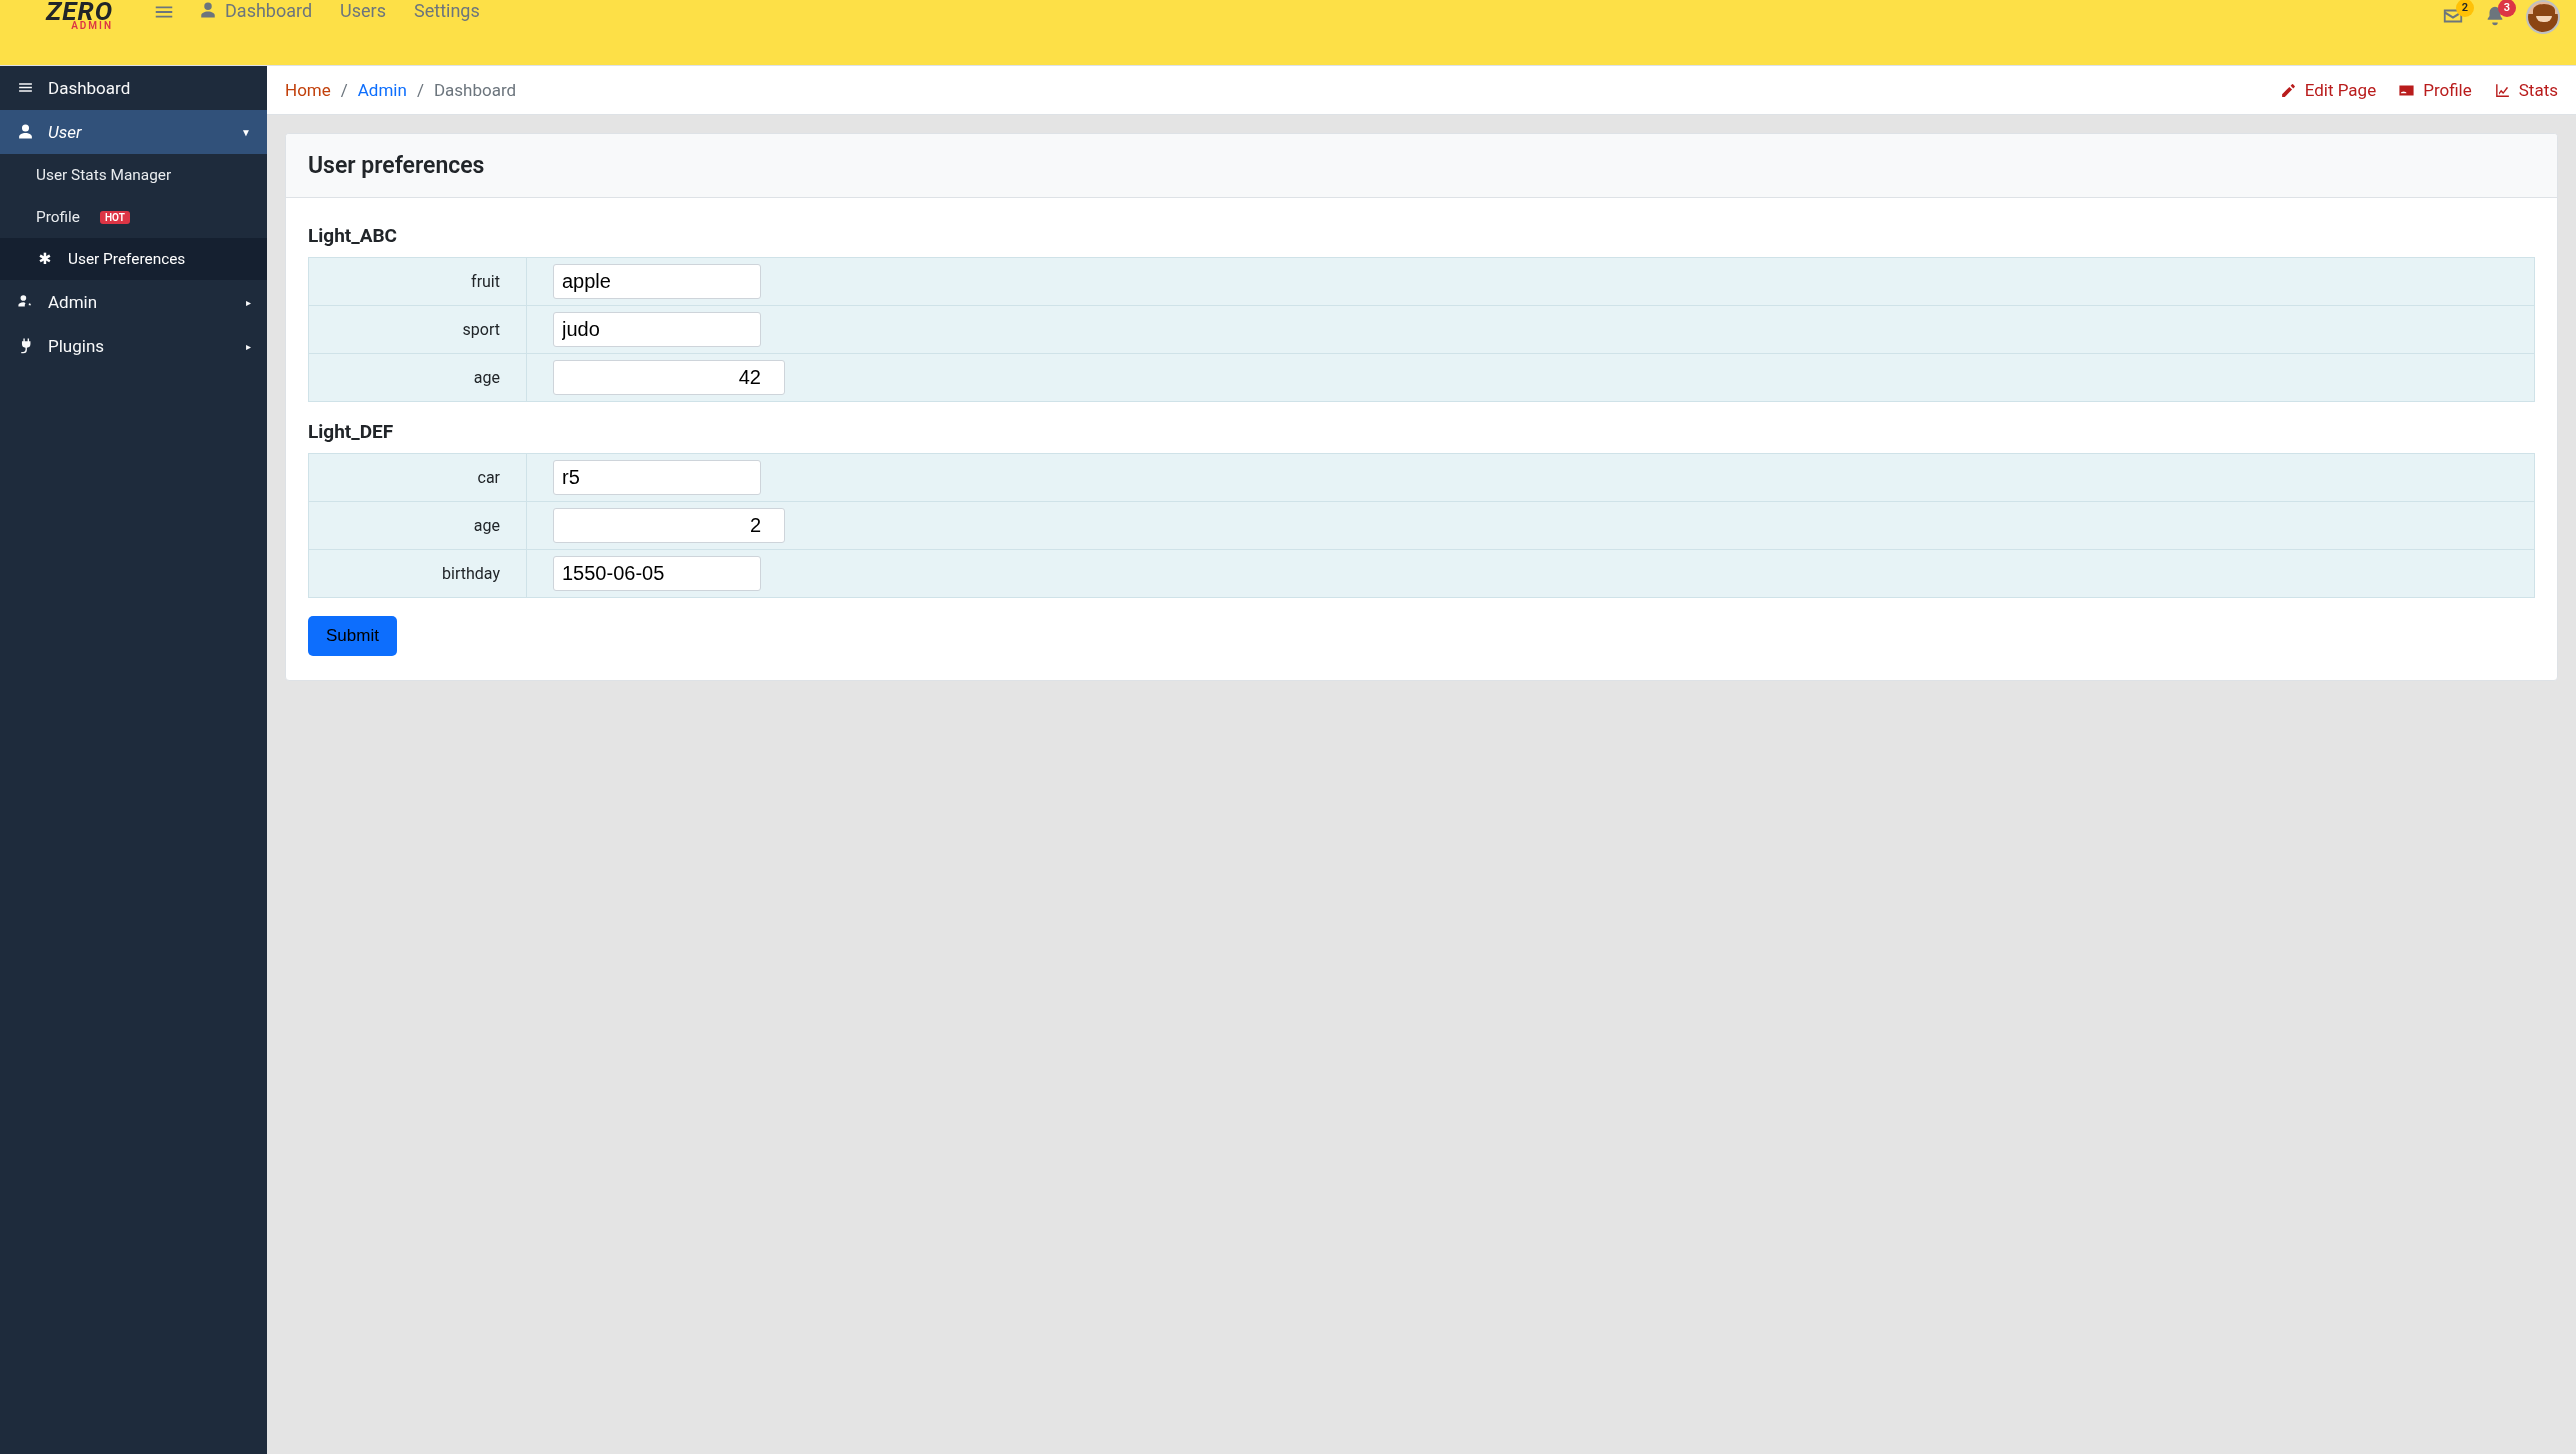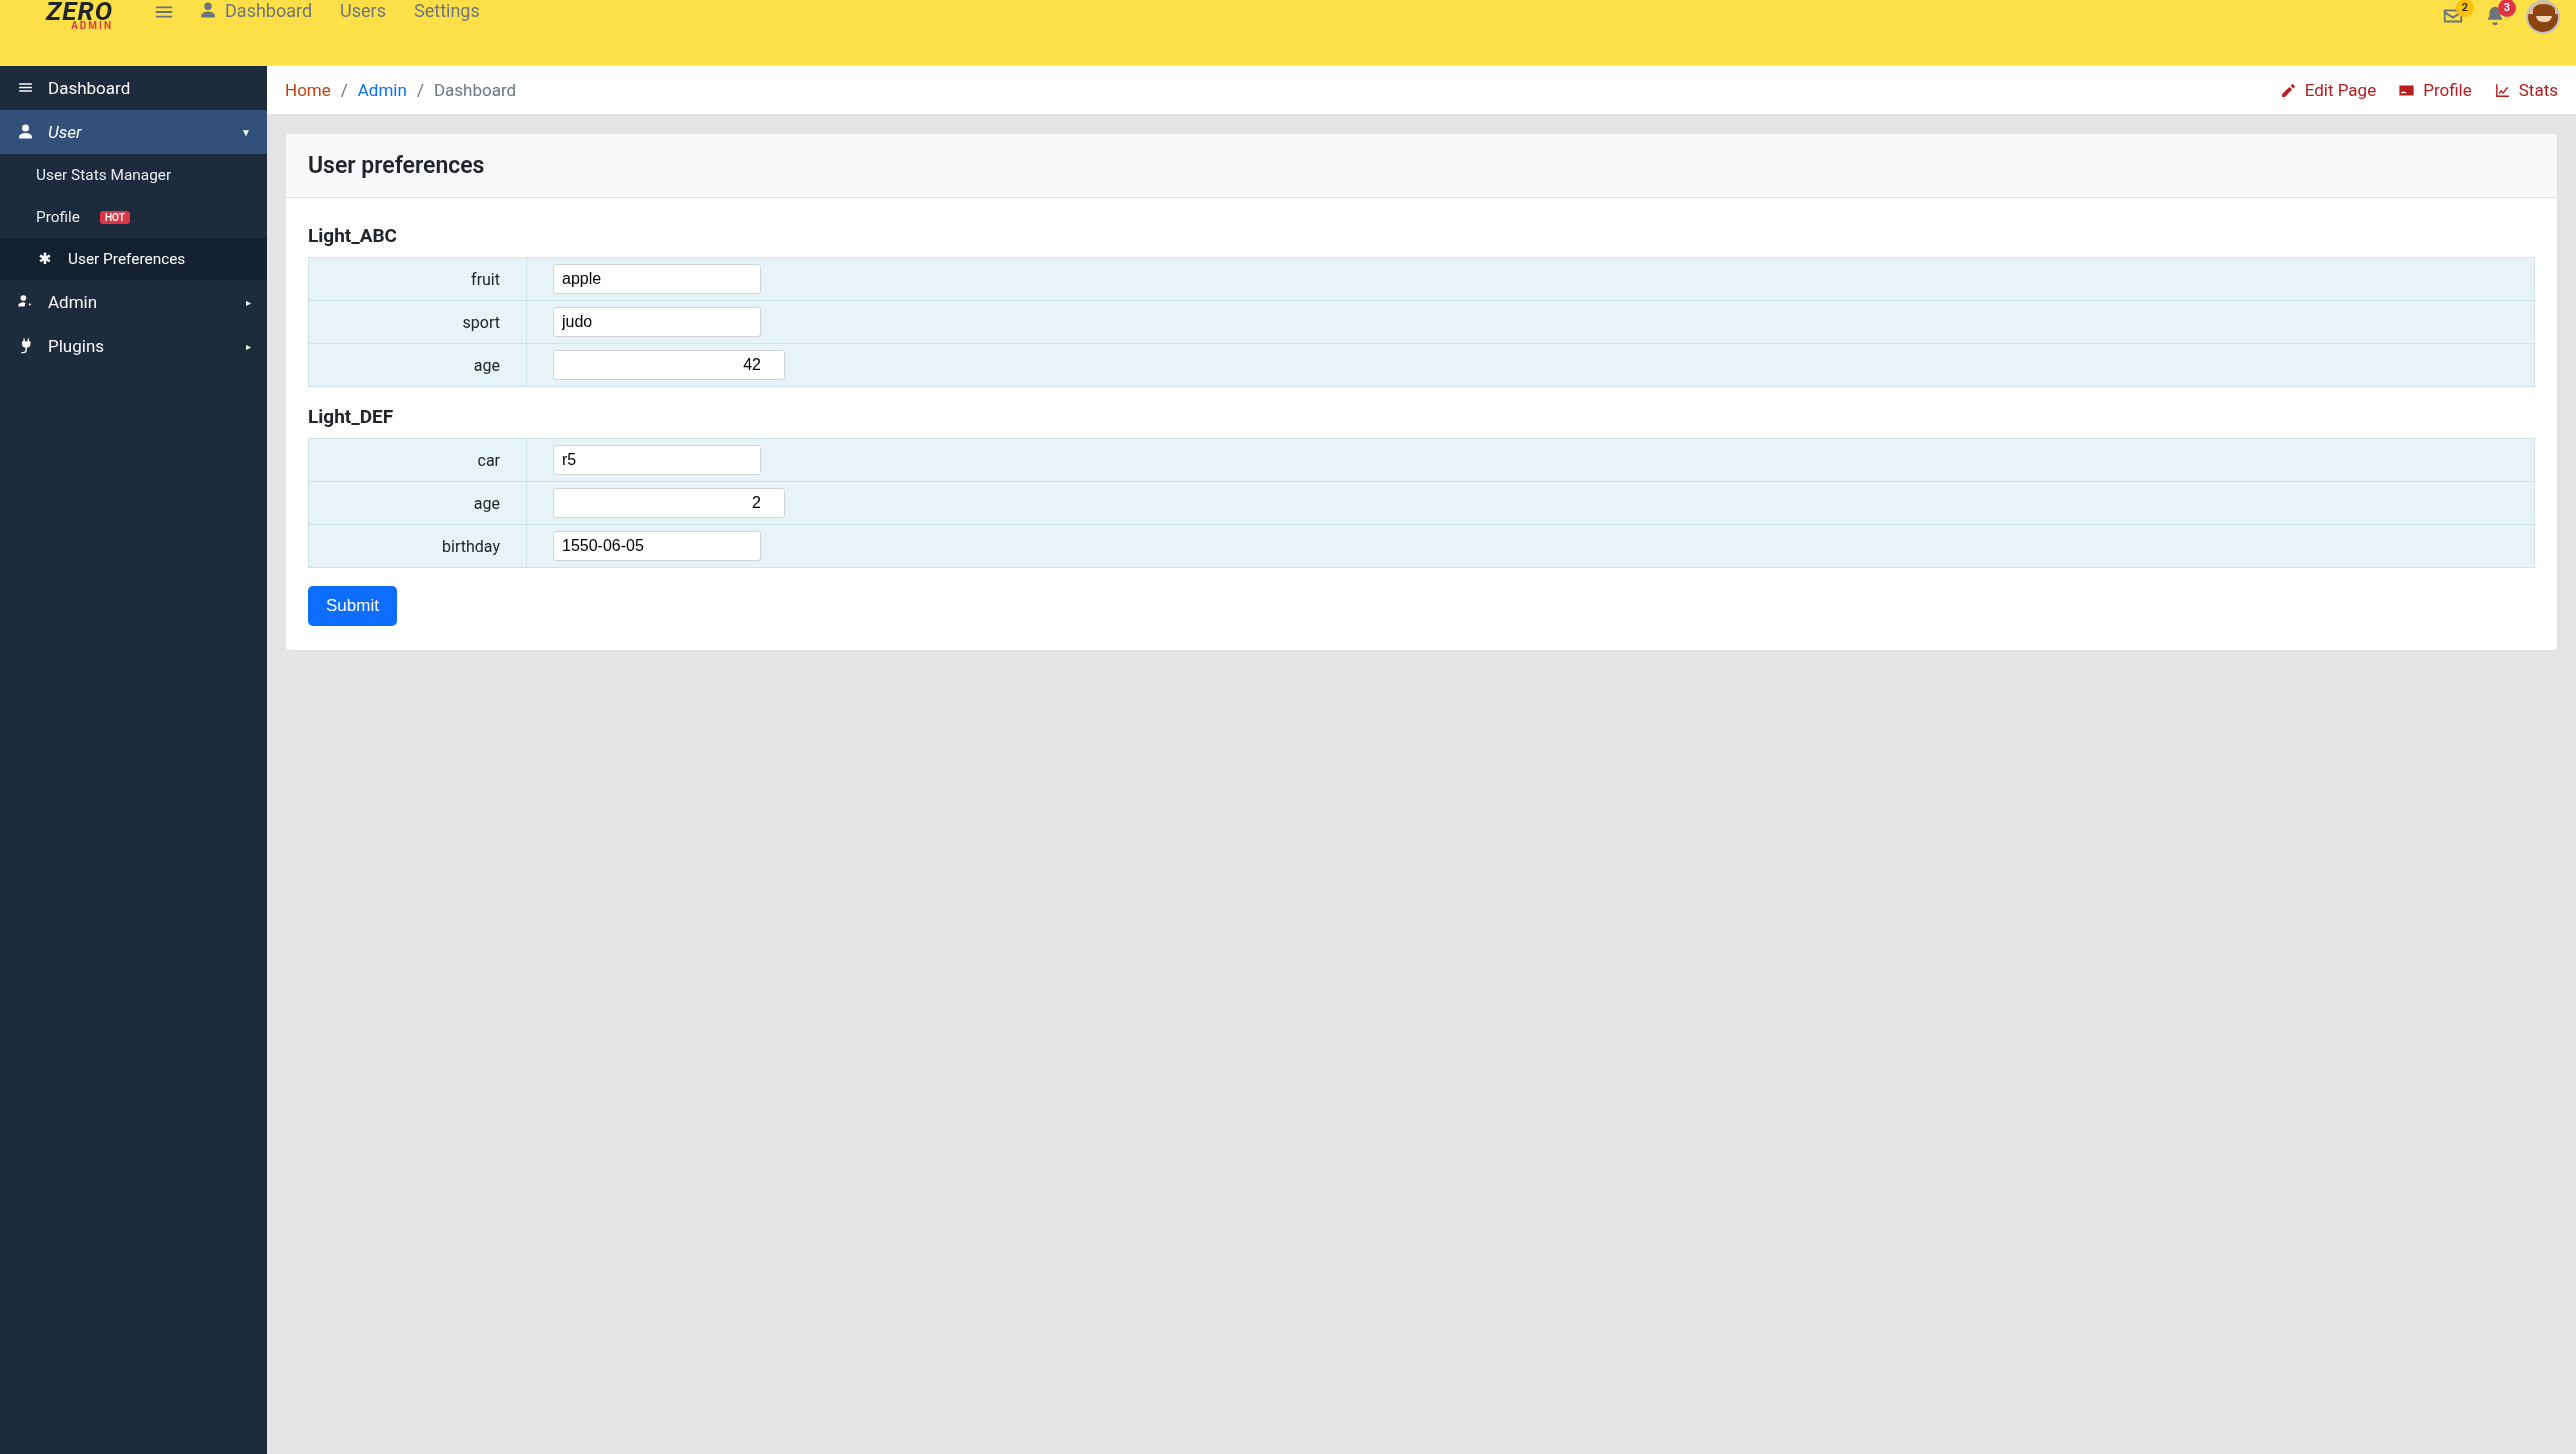--- a/index.html
+++ b/index.html
@@ -47,24 +47,24 @@
 .content { padding: 18px; }
 .card { background: #fff; border: 1px solid #dee2e6; border-radius: 4px; overflow: hidden; }
 .card-header { background: #f8f9fa; padding: 18px 22px; border-bottom: 1px solid #dee2e6; }
 .card-header h2 { font-size: 23px; font-weight: 600; }
 .card-body { padding: 18px 22px 24px; }
 
 .section-title { font-size: 19px; font-weight: 700; margin: 8px 0 10px; }
 .prefs-table { width: 100%; border: 1px solid #cfe2e8; border-collapse: collapse; background: #e7f3f6; margin-bottom: 18px; }
 .prefs-table td { border: 1px solid #cfe2e8; padding: 6px 26px; vertical-align: middle; }
 .prefs-table td.label { width: 218px; text-align: right; color: #212529; font-size: 16px; }
-.prefs-table input { width: 208px; padding: 5px 8px; border: 1px solid #ced4da; border-radius: 3px; font-size: 16px; background: #fff; }
+.prefs-table input { width: 208px; padding: 5px 8px; border: 1px solid #ced4da; border-radius: 3px; font-size: 20px; background: #fff; }
 .prefs-table input[type=number] { width: 232px; text-align: right; }
 
-.btn-submit { background: #0d6efd; color: #ffffff; border: none; padding: 10px 18px; border-radius: 5px; font-size: 17px; cursor: pointer; }
+.btn-submit { background: #0d6efd; color: #000000; border: none; padding: 10px 18px; border-radius: 5px; font-size: 17px; cursor: pointer; }
 
 svg.i { width: 1em; height: 1em; vertical-align: -0.125em; fill: currentColor; }
 </style>
 </head>
 <body>
 
 <div class="topbar">
   <div class="logo">
     <span class="logo-main">ZERO</span>
     <span class="logo-sub">ADMIN</span>

